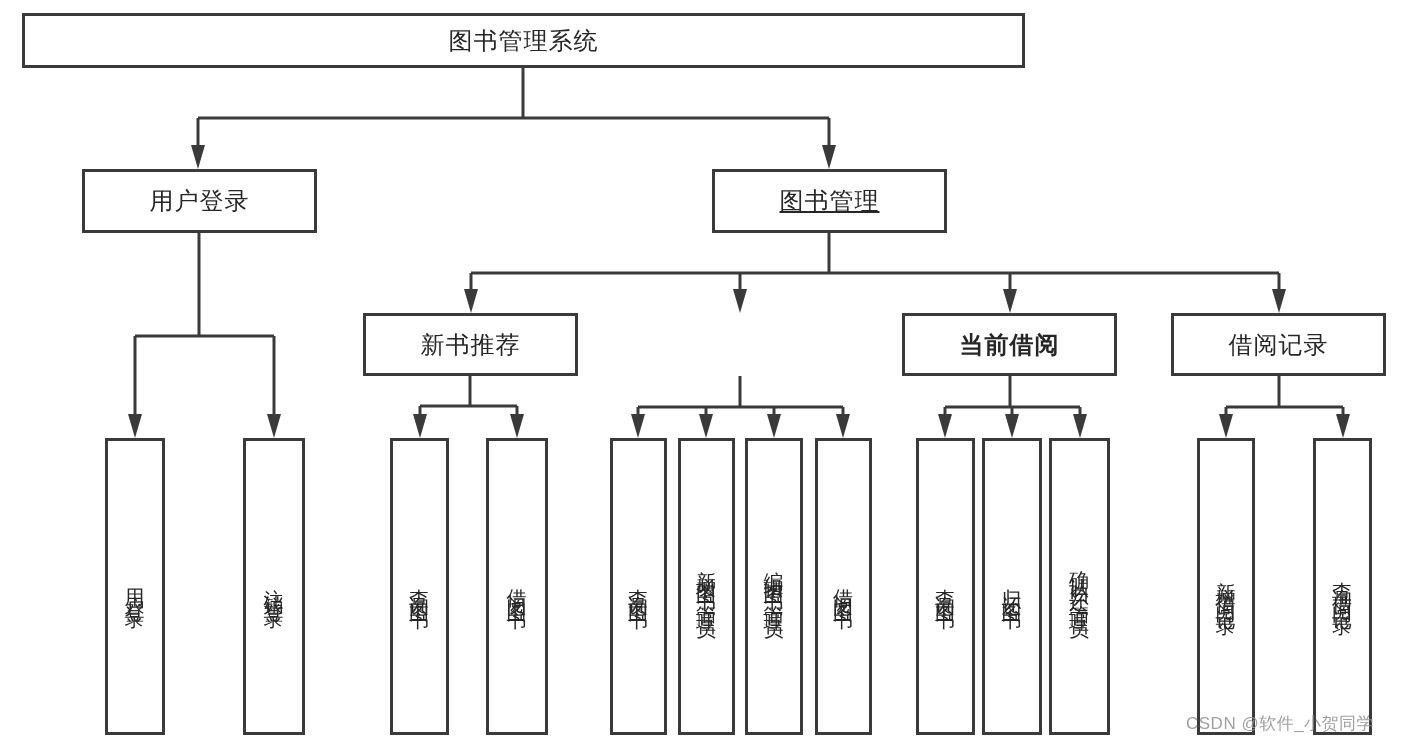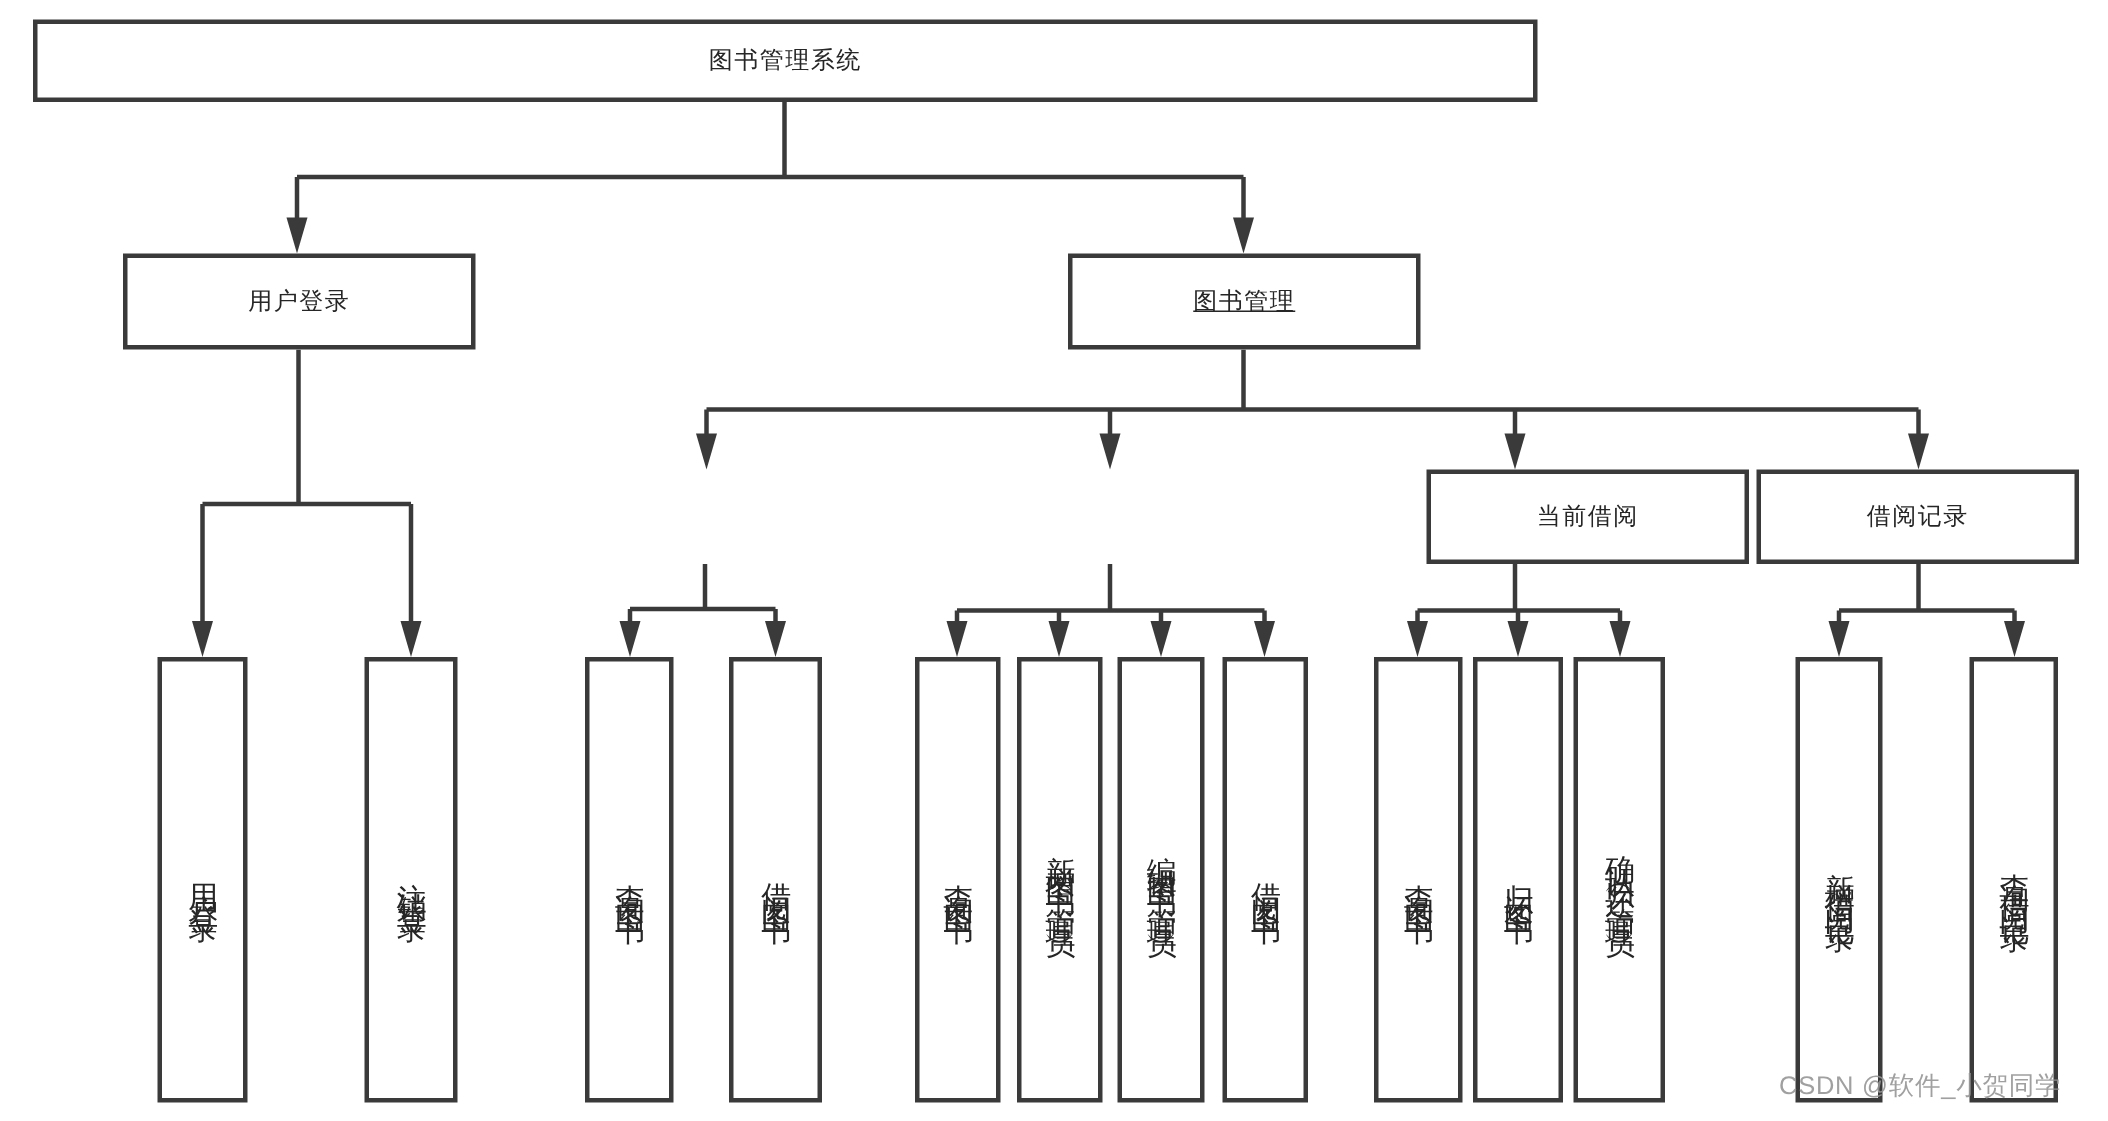--- a/index.html
+++ b/index.html
@@ -13,21 +13,21 @@
   .stage { position: absolute; left: 0; top: 0; width: 1405px; height: 747px; }
   svg.connectors { position: absolute; left: 0; top: 0; width: 1405px; height: 747px; z-index: 1; }
   .node {
     position: absolute;
     background: #ffffff;
     border: 3px solid #3a3a3a;
     display: flex;
     align-items: center;
     justify-content: center;
     color: #262626;
-    font-size: 16px;
+    font-size: 24px;
     letter-spacing: 1px;
     z-index: 2;
     text-align: center;
   }
   .leaf {
     font-size: 20px;
   }
   .leaf .vtext {
     writing-mode: vertical-rl;
     text-orientation: mixed;
@@ -128,21 +128,24 @@
     <span>图书管理系统</span>
   </div>
 
   <div class="node" style="left:82px; top:169px; width:235px; height:64px;">
     <span>用户登录</span>
   </div>
   <div class="node" style="left:712px; top:169px; width:235px; height:64px;text-decoration:underline;">
     <span>图书管理</span>
   </div>
 
-  <div class="node" style="left:951px; top:313px; width:215px; height:63px;">
+  <div class="node" style="left:363px; top:313px; width:215px; height:63px;">
+    <span>新书推荐</span>
+  </div>
+  <div class="node" style="left:902px; top:313px; width:215px; height:63px;font-weight:bold;">
     <span>当前借阅</span>
   </div>
   <div class="node" style="left:1171px; top:313px; width:215px; height:63px;">
     <span>借阅记录</span>
   </div>
 
   <div class="node leaf" style="left:105px; top:438px; width:60px; height:297px;">
     <span class="vtext">用户登录</span>
   </div>
   <div class="node leaf" style="left:243px; top:438px; width:62px; height:297px;">

